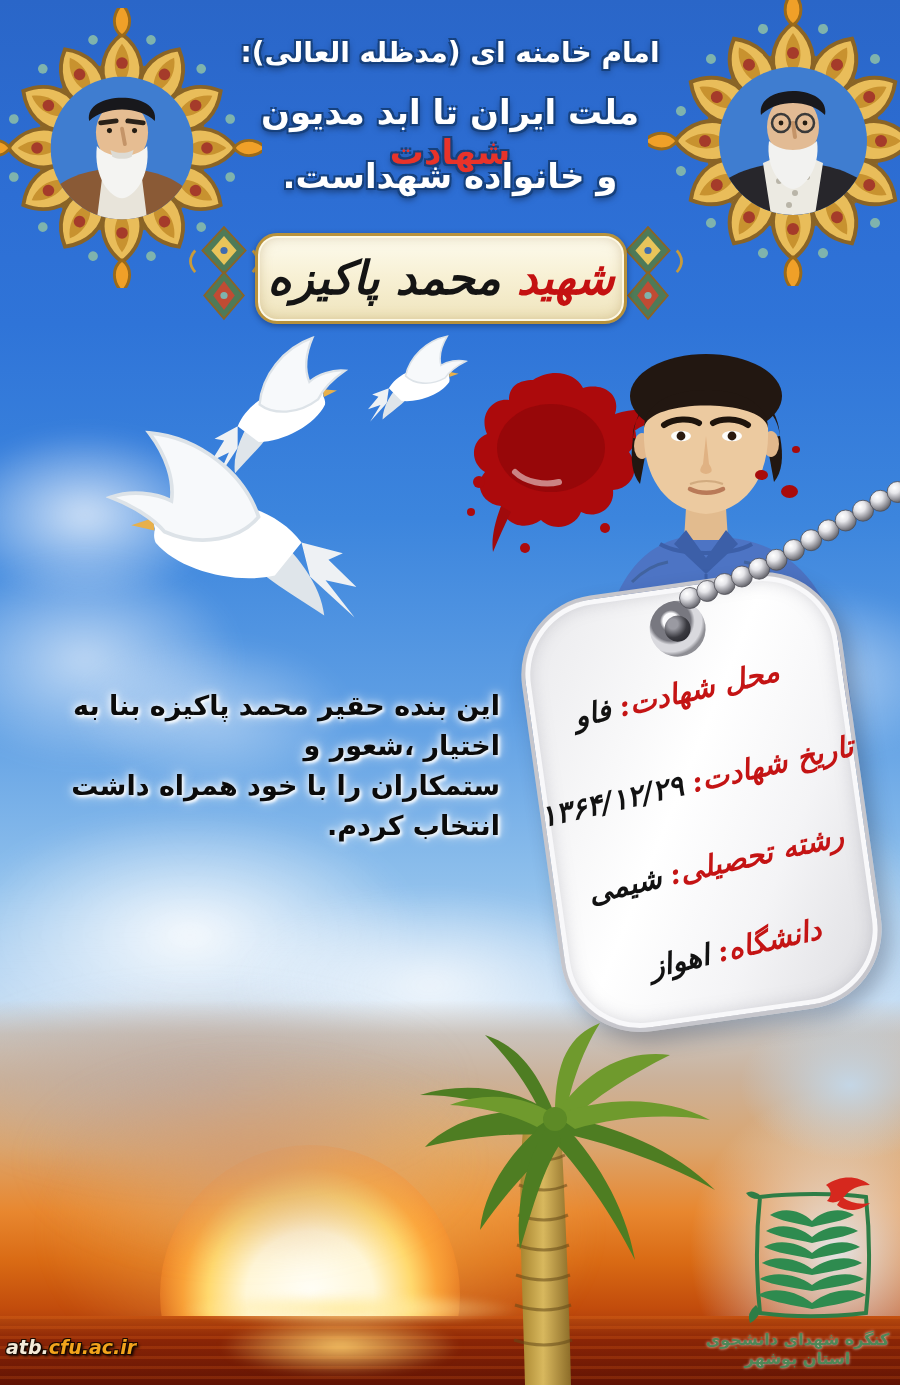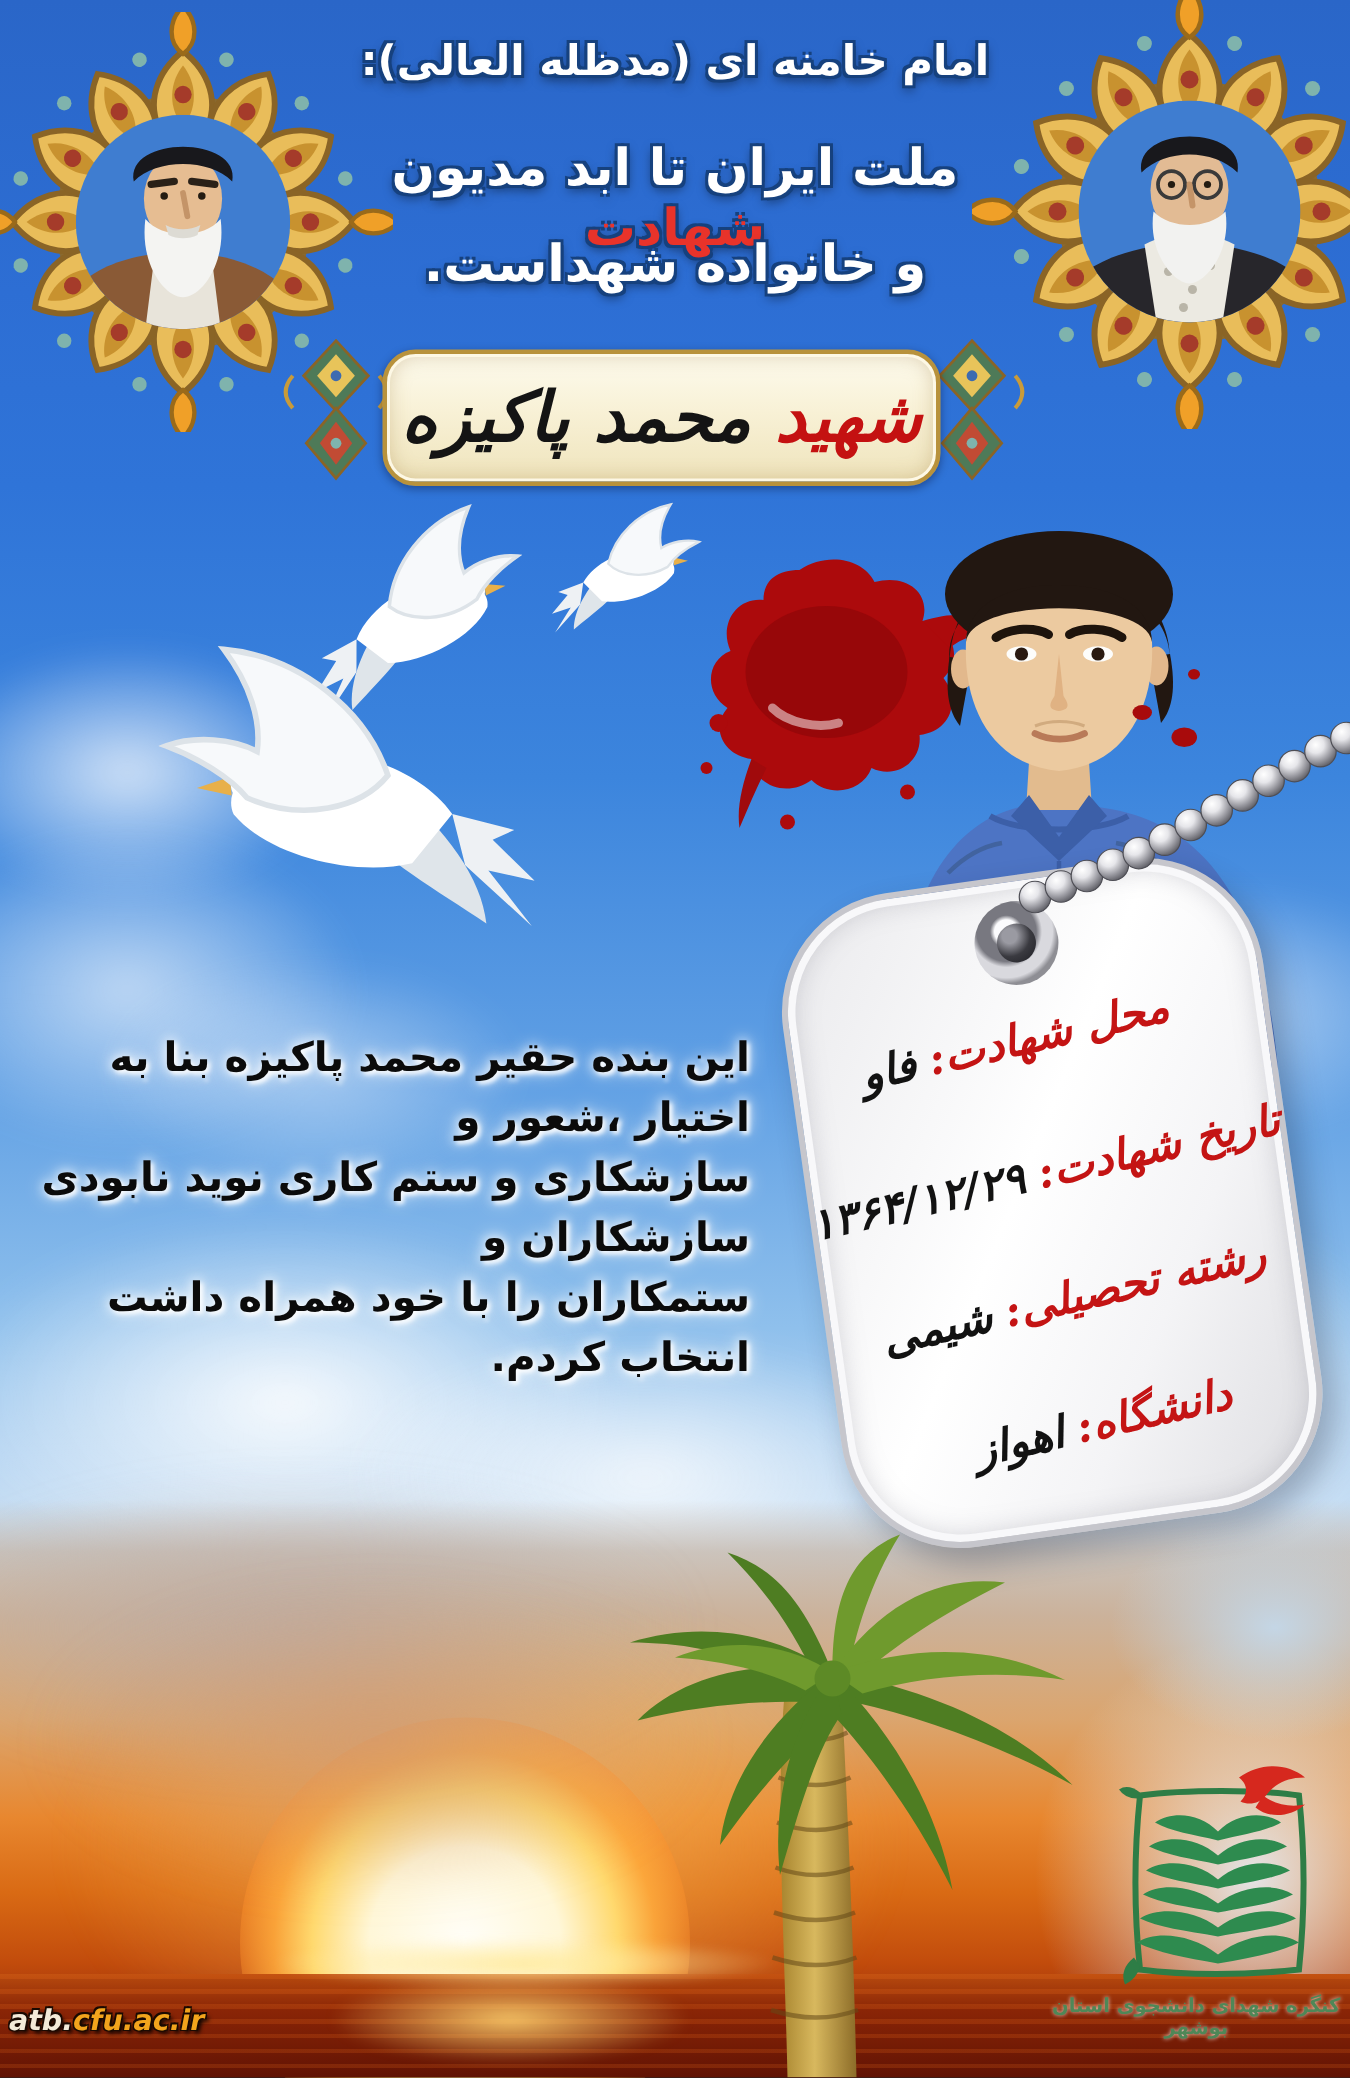--- a/index.html
+++ b/index.html
@@ -42,21 +42,21 @@
   .reflect{left:220px;top:1316px;width:240px;height:60px;z-index:16;border-radius:50%;
     background:radial-gradient(closest-side,rgba(255,210,110,.9),rgba(255,150,50,0));filter:blur(4px);}
   .flare{left:180px;top:1292px;width:340px;height:34px;z-index:16;border-radius:50%;
     background:radial-gradient(closest-side,rgba(255,235,160,.95),rgba(255,200,90,0));filter:blur(3px);}
 
   
   .quote{left:210px;top:0;width:480px;z-index:30;text-align:center;direction:rtl;}
   .q-line{position:absolute;left:0;width:480px;color:#fff;font-weight:bold;
     text-shadow:2px 2px 0 #16417e,-2px -2px 0 #16417e,2px -2px 0 #16417e,-2px 2px 0 #16417e,
       0 3px 7px rgba(0,0,0,.55);}
-  .q1{top:24px;font-size:28px;}
+  .q1{top:36px;font-size:28px;}
   .q2{top:92px;font-size:34px;}
   .q3{top:156px;font-size:34px;}
   .q-red{color:#e8332a;}
 
   
   .banner{left:255px;top:233px;width:366px;height:85px;z-index:33;border-radius:22px;
     background:linear-gradient(180deg,#fdfbee 0%,#f8f1d6 45%,#efe4bc 100%);
     border:3px solid #b8923c;box-shadow:inset 0 0 0 2px #fdf8e5, inset 0 0 14px rgba(150,110,40,.35), 0 2px 6px rgba(0,0,30,.35);
     display:flex;align-items:center;justify-content:center;}
   .banner-name{direction:rtl;font-family:"DejaVu Serif","Liberation Serif",serif;
@@ -97,21 +97,21 @@
   .martyr{left:540px;top:332px;z-index:37;}
   .chain{left:650px;top:470px;z-index:57;}
   .frame{z-index:25;}
   .frame-left{left:-18px;top:8px;}
   .frame-right{left:648px;top:-4px;}
   .orn-left{left:188px;top:222px;}
   .orn-right{left:612px;top:222px;}
   .palm{left:365px;top:995px;z-index:60;}
   .logo{left:730px;top:1175px;z-index:62;}
   .logo-caption{left:695px;top:1330px;width:205px;z-index:63;text-align:center;direction:rtl;
-    font-size:13px;font-weight:bold;color:#4f8757;text-shadow:0 0 3px rgba(255,255,255,.8);}
+    font-size:16px;font-weight:bold;color:#4f8757;text-shadow:0 0 3px rgba(255,255,255,.8);}
   .watermark{left:6px;top:1336px;z-index:70;font-style:italic;font-weight:bold;font-size:19px;
     white-space:nowrap;text-shadow:1px 1px 0 #1a0a02,-1px -1px 0 #1a0a02,1px -1px 0 #1a0a02,-1px 1px 0 #1a0a02,2px 2px 3px #000;}
   .wm-white{color:#f3ead8;} .wm-orange{color:#f2a41c;}
 </style>
 </head>
 <body>
 
 <div class="poster">
 
   <div class="abs sky"></div>
@@ -398,21 +398,20 @@
       </div>
       <div class="tag-row tr3">
         <span class="tag-label">دانشگاه:</span>
         <span class="tag-value">اهواز</span>
       </div>
     </div>
   </div>
 
   <div class="abs para">
     <span style="display:block">این بنده حقیر محمد پاکیزه بنا به اختیار ،شعور و</span>
-    <span style="display:block">سازشکاری و ستم کاری نوید نابودی سازشکاران و</span>
     <span style="display:block">ستمکاران را با خود همراه داشت انتخاب کردم.</span>
   </div>
 
   <span class="abs palm">
     <svg width="440" height="390" viewBox="0 0 440 390">
       <path d="M160,390 C158,300 152,200 158,135 L196,132 C200,210 204,300 206,390 Z" fill="url(#trunkG)"></path>
       <path d="M156,160 q24,10 44,0 M154,190 q26,10 48,0 M153,220 q27,10 50,0 M152,250 q28,10 52,0
                M151,280 q29,10 54,0 M150,310 q30,10 56,0 M149,345 q31,10 58,0" stroke="rgba(100,72,24,.55)" stroke-width="3" fill="none"></path>
       <g fill="#4e7d22">
         <path d="M190,120 C150,92 100,86 55,100 C95,100 130,108 160,126 Z"></path>

